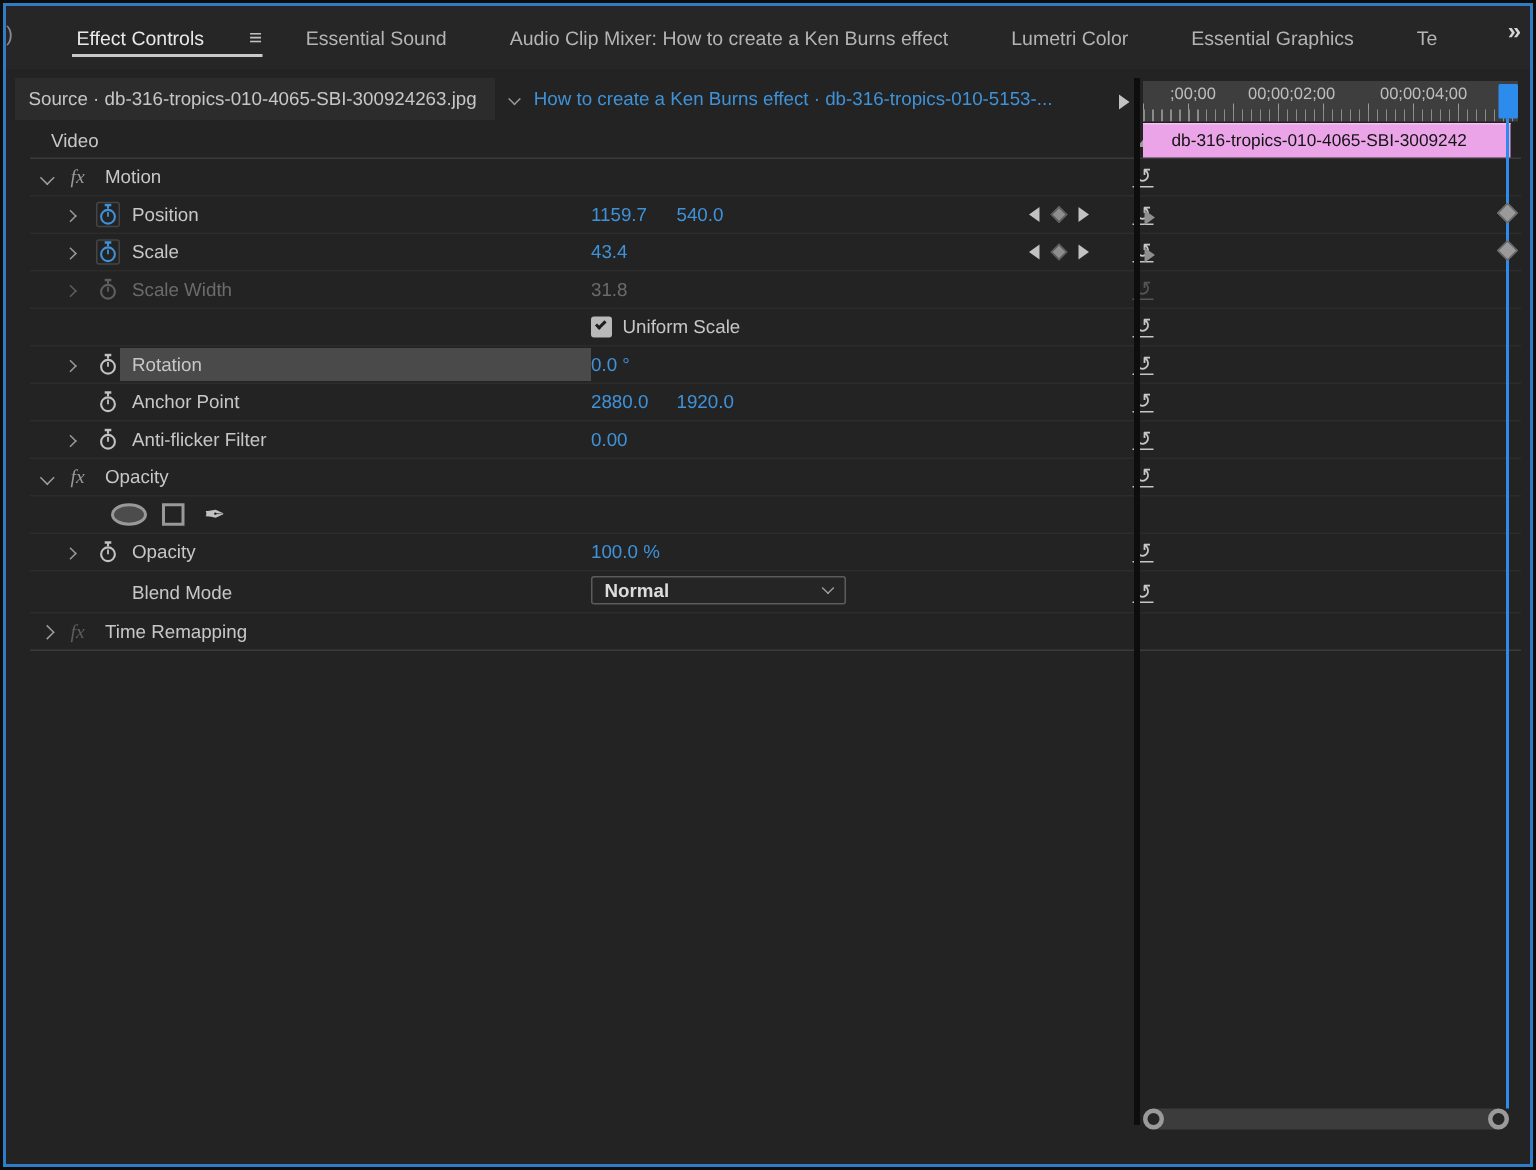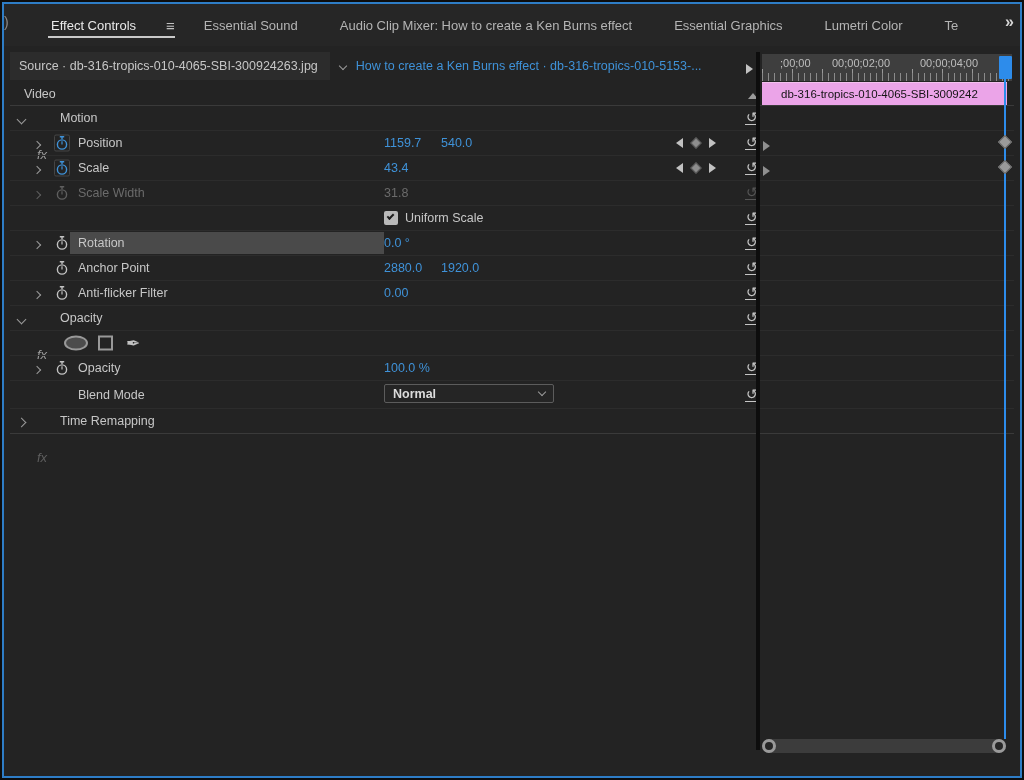--- a/index.html
+++ b/index.html
@@ -35,29 +35,29 @@
   .chev.down  { transform:rotate(45deg); }
   .chev.small { width:6px; height:6px; }
 
   .tri { width:0; height:0; display:inline-block; }
   .tri.right { border-top:5px solid transparent; border-bottom:5px solid transparent; border-left:7px solid #c2c2c2; }
   .tri.right.dim { border-left-color:#8f8f8f; }
   .tri.left  { border-top:5px solid transparent; border-bottom:5px solid transparent; border-right:7px solid #c2c2c2; }
   .tri.up    { border-left:5px solid transparent; border-right:5px solid transparent; border-bottom:6px solid #9b9b9b; }
 
   
-  .rows { position:absolute; left:6px; right:6px; top:78px; }
+  .rows { position:absolute; left:16px; right:6px; top:78px; }
   .row { position:relative; height:25px; border-bottom:1px solid #2c2c2c; }
   .row.header { height:24px; border-bottom:1px solid #3a3a3a; }
   .cell { position:absolute; top:50%; transform:translateY(-50%); }
   .lbl { font-size:12.5px; color:#c7c7c7; white-space:nowrap; }
   .lbl.dim { color:#6b6b6b; }
   .val { font-size:12.5px; color:#3f92d8; white-space:nowrap; }
   .val.dim { color:#6b6b6b; }
-  .fx { font-family:Liberation Sans, sans-serif; font-style:italic; font-size:13px; color:#9b9b9b;margin-top:36px; }
+  .fx { font-family:Liberation Serif, serif; font-style:italic; font-size:13px; color:#9b9b9b; }
   .fx.dim { color:#5e5e5e; }
 
   .x-exp { left:24px; } .x-sw { left:44px; } .x-lbl { left:68px; }
   .x-v1 { left:374px; } .x-v2 { left:431px; }
   .x-secchev { left:8px; } .x-fx { left:27px; } .x-seclbl { left:50px; }
   .x-reset { left:735px; }
 
   .stopwatch { width:16px; height:17px; display:flex; align-items:center; justify-content:center; color:#c2c2c2; }
   .stopwatch.active { color:#3f92d8; border:1px solid #454545; border-radius:2px; }
   .stopwatch.dim { color:#5f5f5f; }
@@ -133,24 +133,24 @@
       <span class="underline"></span>
     </div>
     <div class="tab tab-menu">≡</div>
     <div class="tab">
       <span>Essential Sound</span>
     </div>
     <div class="tab">
       <span>Audio Clip Mixer: How to create a Ken Burns effect</span>
     </div>
     <div class="tab">
+      <span>Lumetri Color</span>
+    </div>
+    <div class="tab">
       <span>Essential Graphics</span>
-    </div>
-    <div class="tab">
-      <span>Lumetri Color</span>
     </div>
     <div class="tab">
       <span>Te</span>
     </div>
     <div class="overflow">»</div>
   </div>
 
   <div class="srcbar">
     <div class="src-box">Source · db-316-tropics-010-4065-SBI-300924263.jpg</div>
     <span class="chev down small src-chev"></span>

